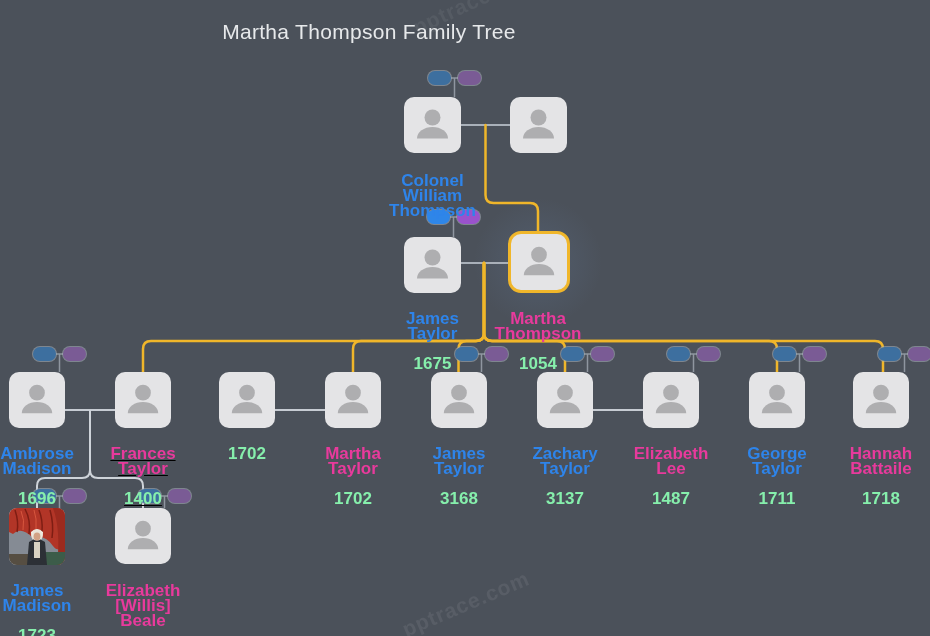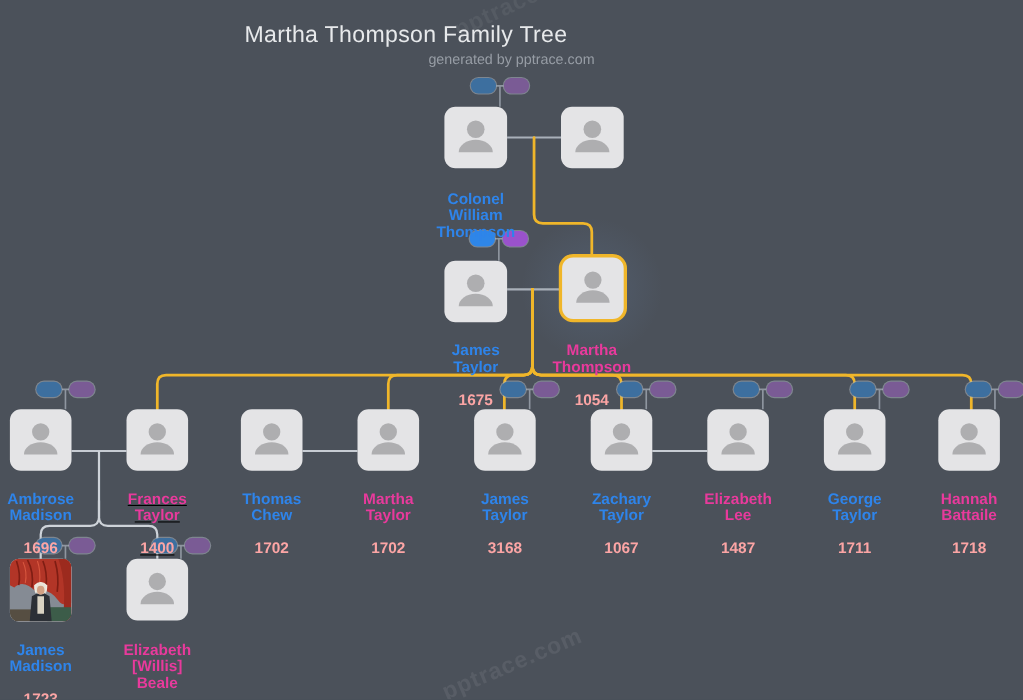--- a/index.html
+++ b/index.html
@@ -30,45 +30,44 @@
   .card{
     position:absolute;width:56px;height:56px;background:#e4e4e6;
     border-radius:10px;
   }
   .card.w57{width:57px;}
   .card.highlight{border:3px solid #f0b62a;border-radius:13px;}
   .card svg{display:block;}
   .portrait{border-radius:8px;overflow:hidden;}
   .label{
     position:absolute;width:110px;text-align:center;
-    font-size:14px;font-weight:bold;line-height:15px;white-space:pre-line;
+    font-size:17px;font-weight:bold;line-height:15px;white-space:pre-line;
   }
   .label .name.male{color:#2e84ea;}
   .label .name.female{color:#e83a9c;}
-  .label .year{color:#fca5a5;}
+  .label .year{color:#86efac;}
   .pillpair{position:absolute;width:53px;height:14px;}
   .pill{
     position:absolute;top:0;width:23px;height:14px;border-radius:7px;
     box-shadow:0 0 0 1px rgba(170,178,188,0.55);
   }
   .pill.blue{left:0;background:#3d6f9f;}
   .pill.purple{left:30px;background:#7a5b95;}
   .pillpair.bright .pill.blue{background:#2e86e8;}
   .pillpair.bright .pill.purple{background:#9a52cc;}
 </style>
 </head>
 <body>
 
 <div id="stage">
 
   <div class="watermark" style="left:408px;top:-12px;">pptrace.com</div>
   <div class="watermark" style="left:398px;top:592px;transform:rotate(-23deg);color:rgba(255,255,255,0.075);">pptrace.com</div>
 
   <div class="title">Martha Thompson Family Tree</div>
-  <div class="subtitle">generated by pptrace.com</div>
 
   <div class="glow"></div>
 
   <svg class="lines" width="930" height="636">
 
     <g stroke="#8f96a0" stroke-width="1.5" fill="none">
       <path d="M451,78 H458 M454.5,78 V97"></path>
       <path d="M450,217 H457 M453.5,217 V237"></path>
       <path d="M56,354 H63 M59.5,354 V372"></path>
       <path d="M478,354 H485 M481.5,354 V372"></path>
@@ -214,22 +213,20 @@
     <div class="year">1400</div>
   </div>
 
   <div class="card" style="left:219px;top:372px;">
     <svg width="56" height="56" viewBox="0 0 57 56">
       <circle cx="28.5" cy="20.5" r="8" fill="#aeaeb0"></circle>
         <path d="M13,41.5 A15.5,11.5 0 0 1 44,41.5 Z" fill="#aeaeb0"></path>
     </svg>
   </div>
   <div class="label" style="left:192px;top:431px;">
-    <div class="name male">Thomas
-Chew</div>
     <div class="year">1702</div>
   </div>
 
   <div class="card" style="left:325px;top:372px;">
     <svg width="56" height="56" viewBox="0 0 57 56">
       <circle cx="28.5" cy="20.5" r="8" fill="#aeaeb0"></circle>
         <path d="M13,41.5 A15.5,11.5 0 0 1 44,41.5 Z" fill="#aeaeb0"></path>
     </svg>
   </div>
   <div class="label" style="left:298px;top:431px;">
@@ -252,21 +249,21 @@
 
   <div class="card" style="left:537px;top:372px;">
     <svg width="56" height="56" viewBox="0 0 57 56">
       <circle cx="28.5" cy="20.5" r="8" fill="#aeaeb0"></circle>
         <path d="M13,41.5 A15.5,11.5 0 0 1 44,41.5 Z" fill="#aeaeb0"></path>
     </svg>
   </div>
   <div class="label" style="left:510px;top:431px;">
     <div class="name male">Zachary
 Taylor</div>
-    <div class="year">1067</div>
+    <div class="year">3137</div>
   </div>
 
   <div class="card" style="left:643px;top:372px;">
     <svg width="56" height="56" viewBox="0 0 57 56">
       <circle cx="28.5" cy="20.5" r="8" fill="#aeaeb0"></circle>
         <path d="M13,41.5 A15.5,11.5 0 0 1 44,41.5 Z" fill="#aeaeb0"></path>
     </svg>
   </div>
   <div class="label" style="left:616px;top:431px;">
     <div class="name female">Elizabeth

